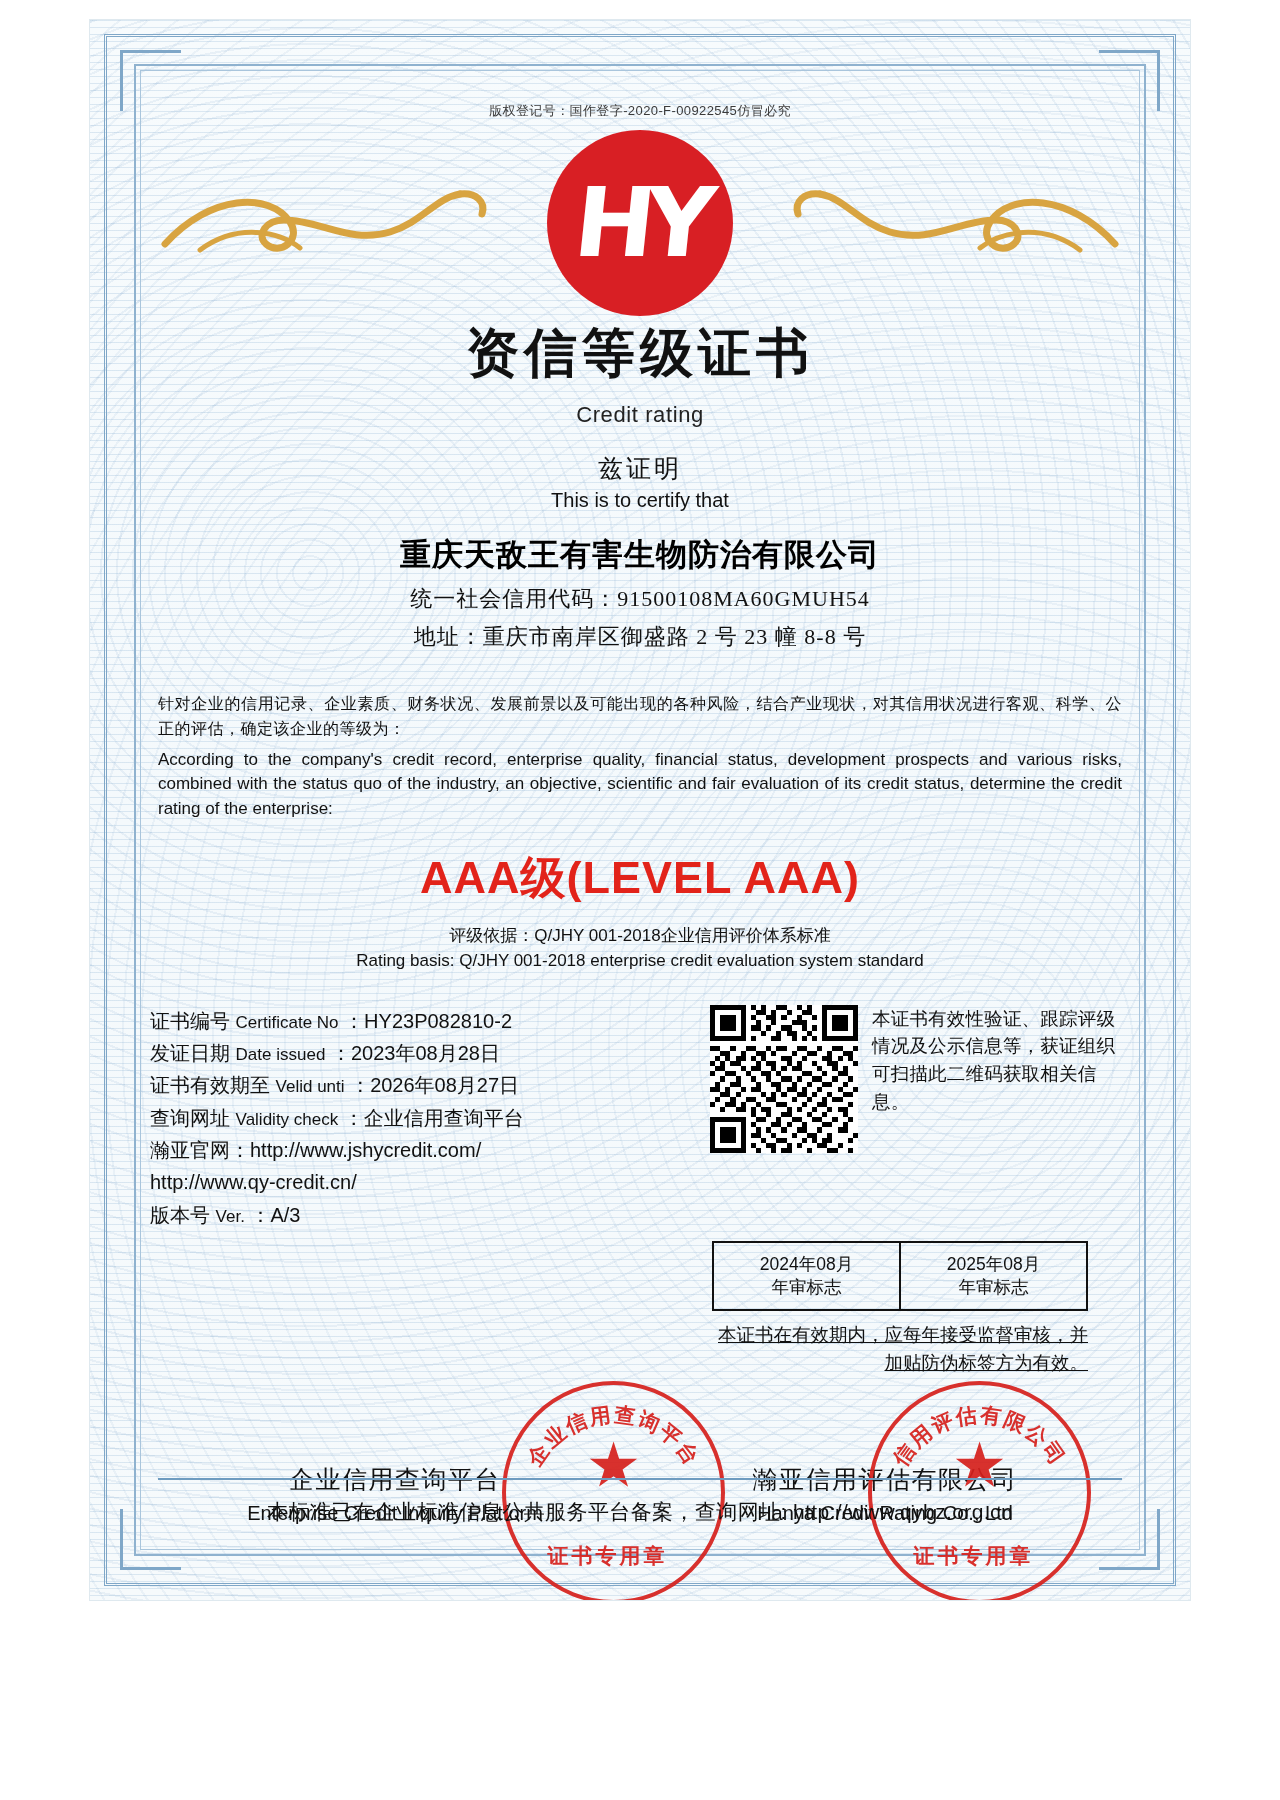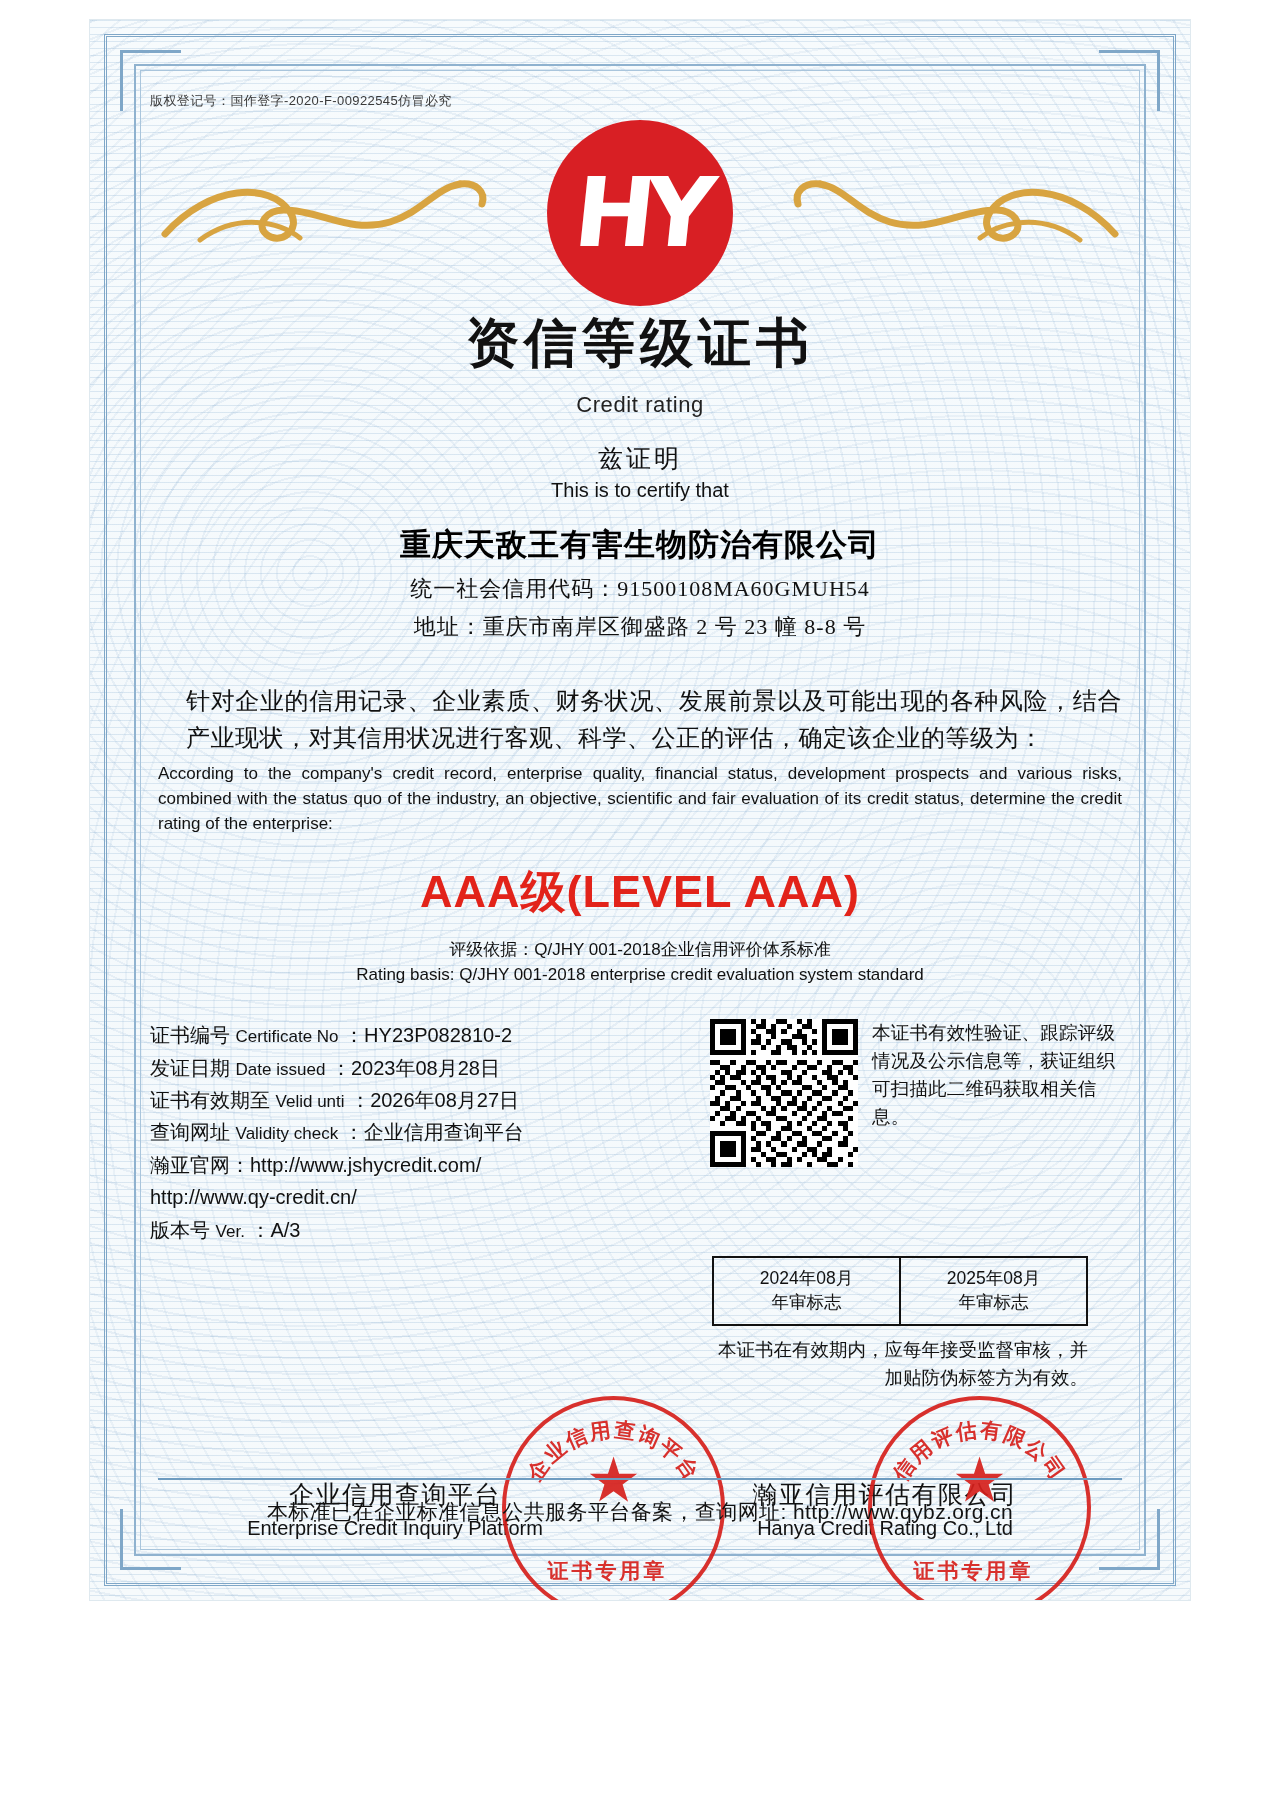--- a/index.html
+++ b/index.html
@@ -83,24 +83,25 @@
   .corner.tr { right: 30px; top: 30px; border-left: none; border-bottom: none; }
   .corner.bl { left: 30px; bottom: 30px; border-right: none; border-top: none; }
   .corner.br { right: 30px; bottom: 30px; border-left: none; border-top: none; }
 
   .content {
     position: absolute;
     left: 60px; right: 60px; top: 58px; bottom: 58px;
   }
 
   .copyright-line {
+    text-align: center;
     font-size: 13px;
     color: #3a3a3a;
     letter-spacing: 0.4px;
-    margin-top: 14px;
+    margin-top: 24px;
   }
 
   
   .logo-row {
     position: relative;
     height: 190px;
     margin-top: 6px;
   }
   .flourish {
     position: absolute;
@@ -180,26 +181,25 @@
     letter-spacing: 1px;
     font-family: Liberation Serif, serif;
   }
 
   
   .para-block {
     margin-top: 40px;
     padding: 0 8px;
   }
   .para-cn {
-    font-size: 24px;
+    font-size: 16px;
     line-height: 1.55;
     color: #111;
     text-align: justify;
     letter-spacing: 0.5px;
-    margin-left: 28px;
   }
   .para-en {
     font-size: 17px;
     line-height: 1.45;
     color: #111;
     margin-top: 6px;
     text-align: justify;
   }
 
   .level {
@@ -284,20 +284,21 @@
   .stamp-box + .stamp-box { border-left: none; }
 
   .audit-note {
     margin-left: 562px;
     width: 376px;
     text-align: right;
     font-size: 18.5px;
     line-height: 1.5;
     color: #111;
     margin-top: 10px;
+    text-decoration: underline;
   }
 
   
   .seals {
     position: relative;
     height: 210px;
     margin-top: 14px;
   }
   .seal {
     position: absolute;

